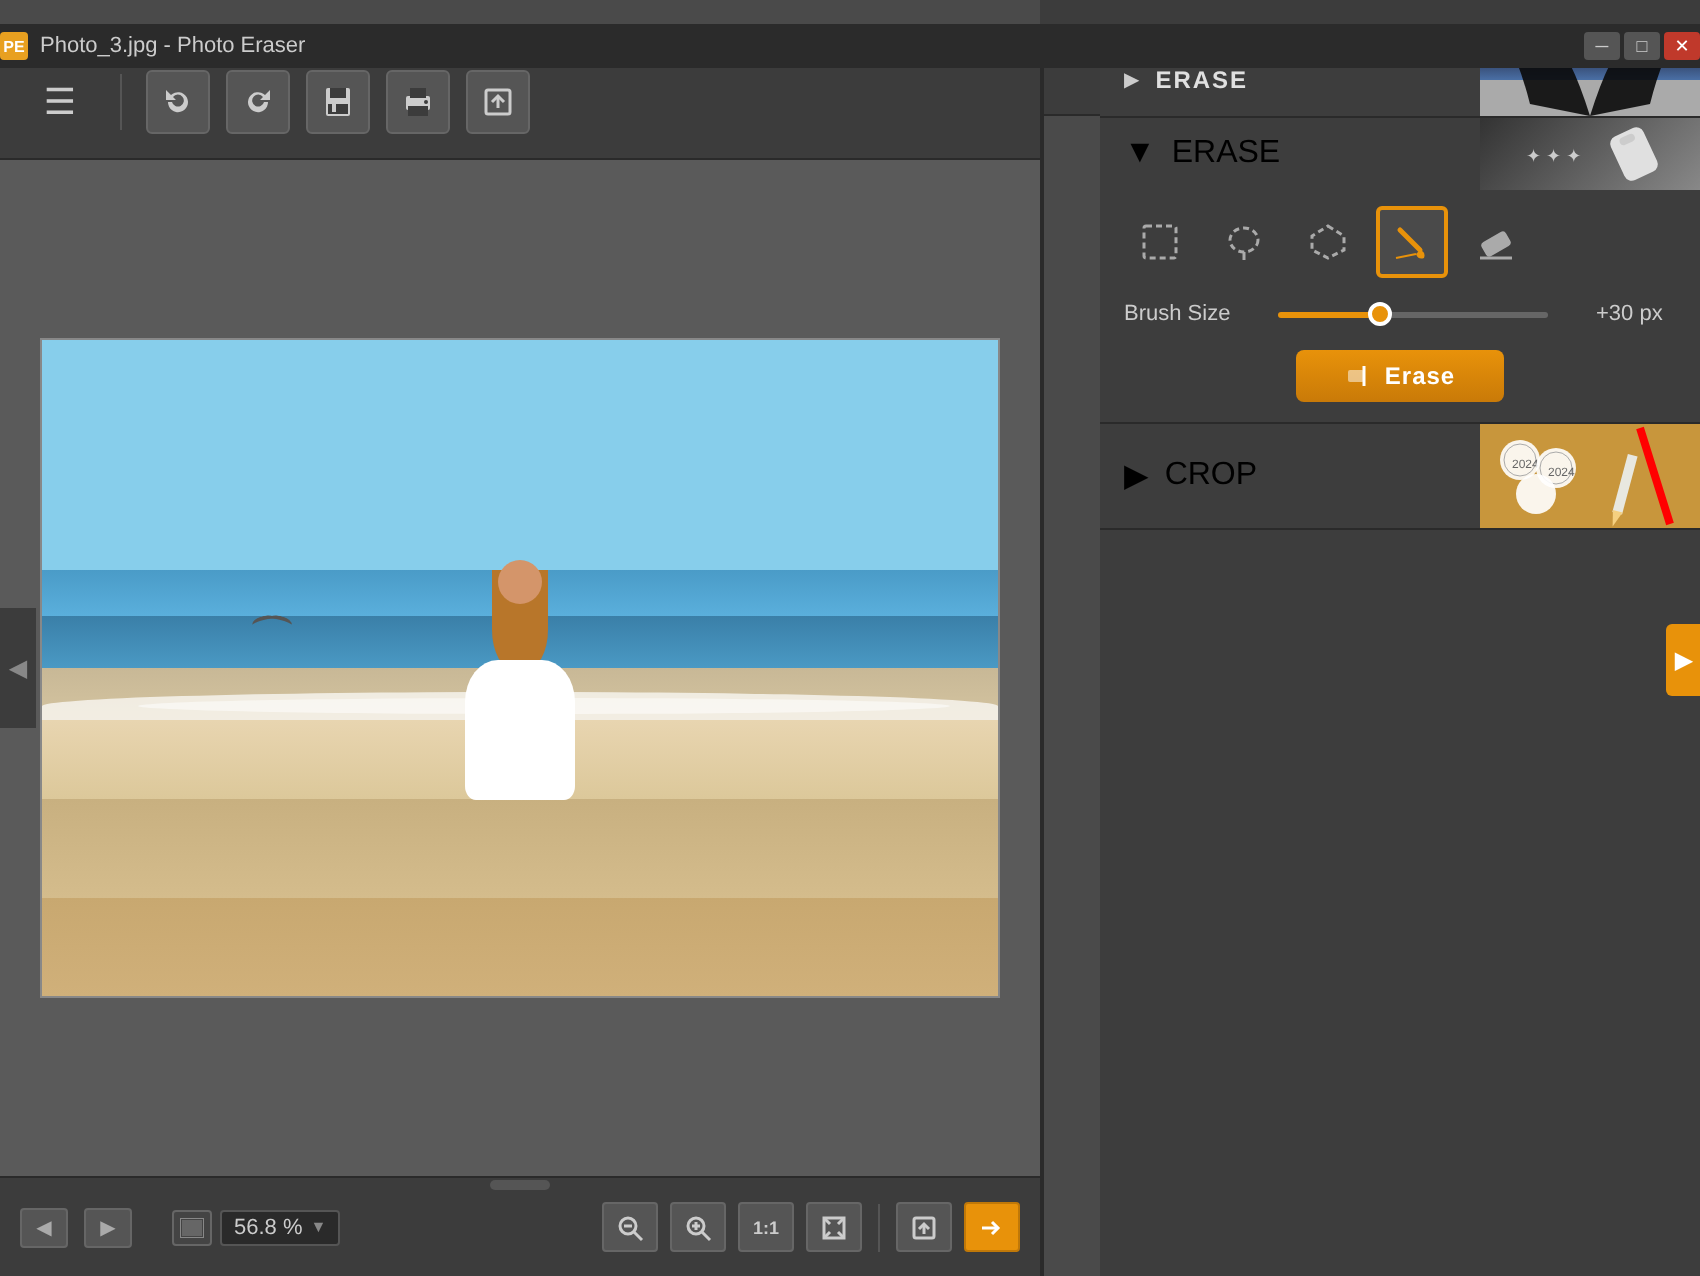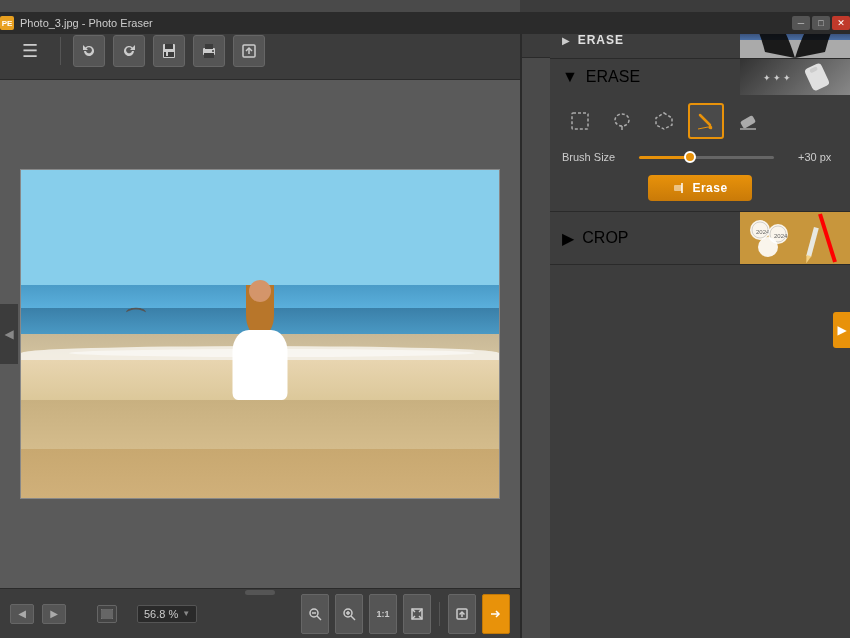--- a/index.html
+++ b/index.html
@@ -245,22 +245,22 @@
       display: flex;
       align-items: center;
       justify-content: center;
       cursor: pointer;
       color: #aaa;
       font-size: 10px;
     }
     .zoom-box {
       display: flex;
       align-items: center;
-      gap: 20px;
-      margin-left: 23px;
+      gap: 4px;
+      margin-left: 12px;
     }
     .zoom-display {
       background: #2a2a2a;
       border: 1px solid #555;
       color: #ccc;
       font-size: 11px;
       padding: 2px 6px;
       border-radius: 2px;
       display: flex;
       align-items: center;
@@ -271,21 +271,21 @@
       color: #888;
     }
     .status-icons {
       display: flex;
       gap: 6px;
       align-items: center;
       margin-left: auto;
     }
     .status-icon-btn {
       width: 28px;
-      height: 40px;
+      height: 25px;
       background: #555;
       border: 1px solid #666;
       border-radius: 2px;
       display: flex;
       align-items: center;
       justify-content: center;
       cursor: pointer;
       color: #ccc;
       font-size: 11px;
     }

